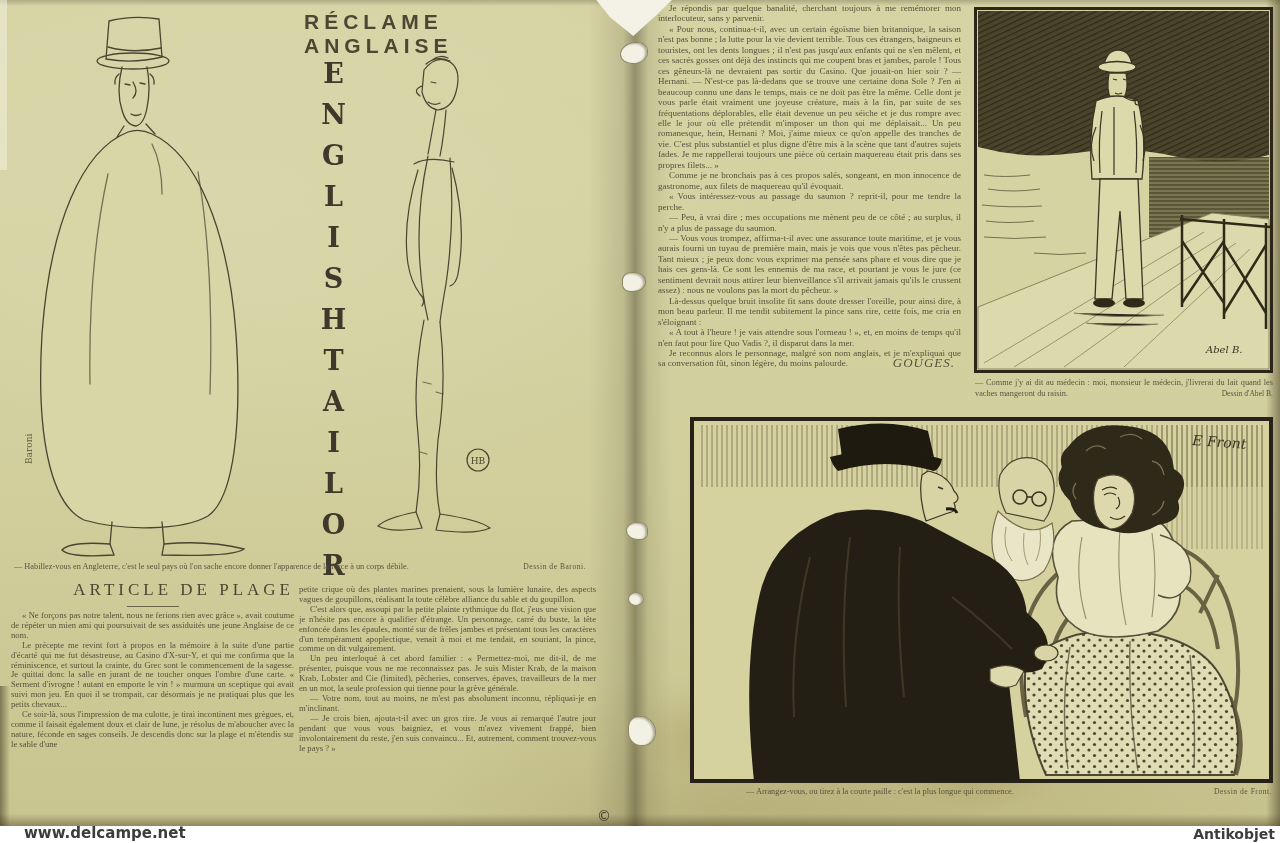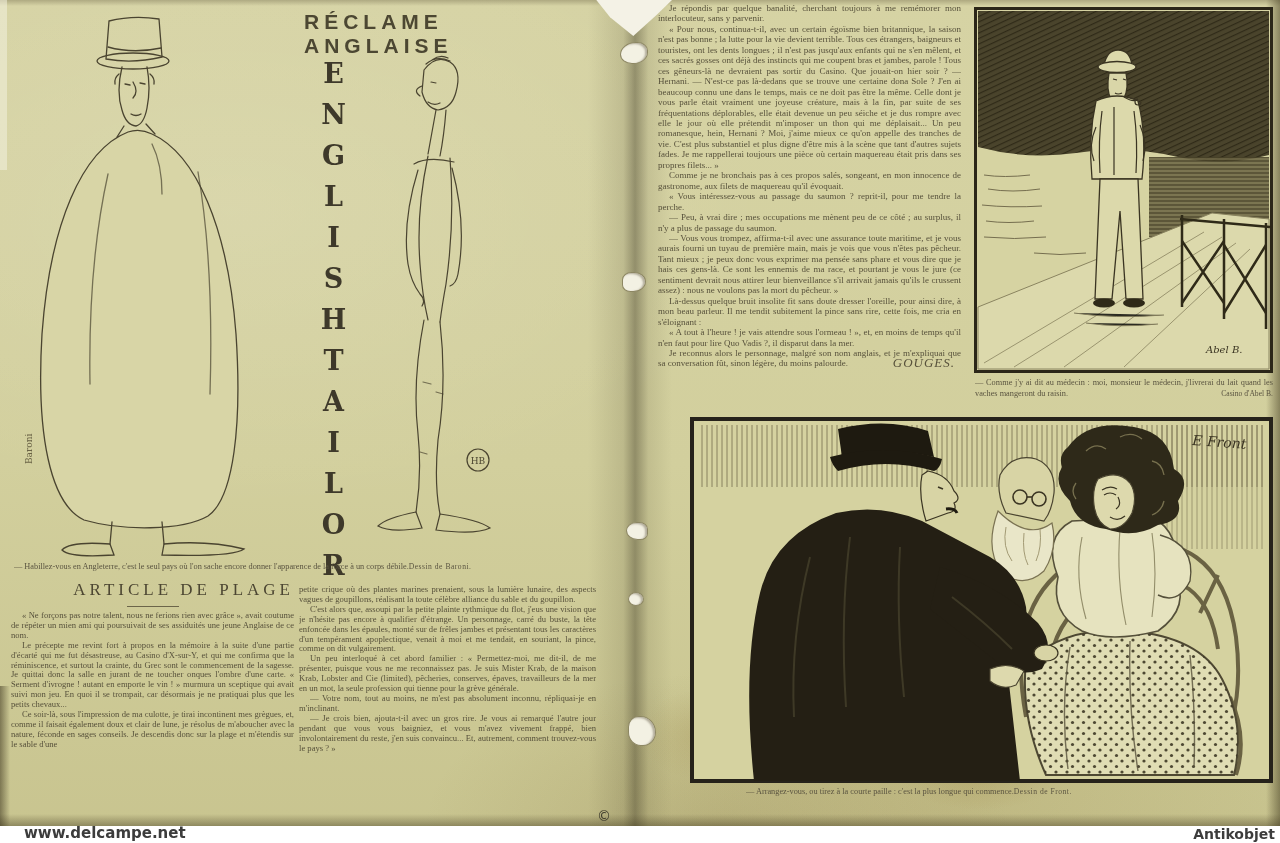--- a/index.html
+++ b/index.html
@@ -35,21 +35,21 @@
   .cols-left{font-size:8.6px;line-height:9.9px;}
   .col-right{font-size:9px;line-height:10.45px;}
   .col p{margin:0;text-indent:11px;}
   .col p.noindent{text-indent:0;}
   #col1{left:11px;top:611px;width:283px;height:186px;overflow:hidden;}
   #col2{left:299px;top:585px;width:297px;height:214px;overflow:hidden;}
   #col3{left:658px;top:3px;width:303px;height:424px;overflow:hidden;}
   .signature{ text-align:right;margin-top:-10.4px;padding-right:6px;
     text-transform:uppercase;font-size:13px;letter-spacing:1px;font-style:italic;}
   
-  .caption-row{display:flex;align-items:baseline;
+  .caption-row{display:flex;justify-content:space-between;align-items:baseline;
     font-size:8.3px;color:#5a5440;white-space:nowrap;}
   .caption-row .credit{font-size:7.6px;letter-spacing:.5px;}
   #cap1{left:14px;top:562px;width:572px;}
   #cap2{left:975px;top:377px;width:298px;font-size:8.3px;color:#5a5440;line-height:11px;text-align:justify;}
   #cap2 .credit{float:right;font-size:7.6px;}
   #cap3{left:690px;top:787px;width:582px;padding-left:56px;box-sizing:border-box;}
   
   .fold{left:588px;top:0;width:84px;height:826px;
     background:linear-gradient(90deg,rgba(0,0,0,0) 0%,rgba(90,85,55,.18) 42%,
       rgba(55,50,30,.42) 56%,rgba(90,85,55,.14) 72%,rgba(0,0,0,0) 100%);}
@@ -222,21 +222,21 @@
     <ellipse cx="130" cy="296" rx="11" ry="4.5" fill="#2f2a18"></ellipse>
     <ellipse cx="160" cy="296" rx="11" ry="4.5" fill="#2f2a18"></ellipse>
     <g stroke="#6a6346" stroke-width="1" opacity=".8">
       <path d="M100,306 q40,6 90,2 M112,316 q34,5 72,1"></path>
     </g>
     <text x="232" y="346" font-size="10" font-style="italic" fill="#3a3422">Abel B.</text>
   </svg>
 
   <div class="abs" id="cap2">
     <span>— Comme j'y ai dit au médecin : moi, monsieur le médecin, j'livrerai du lait quand les vaches mangeront du raisin.</span>
-    <span class="credit">Casino d'Abel B.</span>
+    <span class="credit">Dessin d'Abel B.</span>
   </div>
 
   <svg class="abs" style="left:690px;top:417px" width="583" height="366" viewBox="0 0 583 366">
     <defs>
       <pattern id="vh" width="5" height="26" patternUnits="userSpaceOnUse">
         <path d="M2,0 V26" stroke="#7a7252" stroke-width="1"></path>
       </pattern>
       <pattern id="pk" width="11" height="11" patternUnits="userSpaceOnUse">
         <circle cx="3" cy="3" r="1.6" fill="#3d3724"></circle>
           <circle cx="8.5" cy="8.5" r="1.6" fill="#3d3724"></circle>

